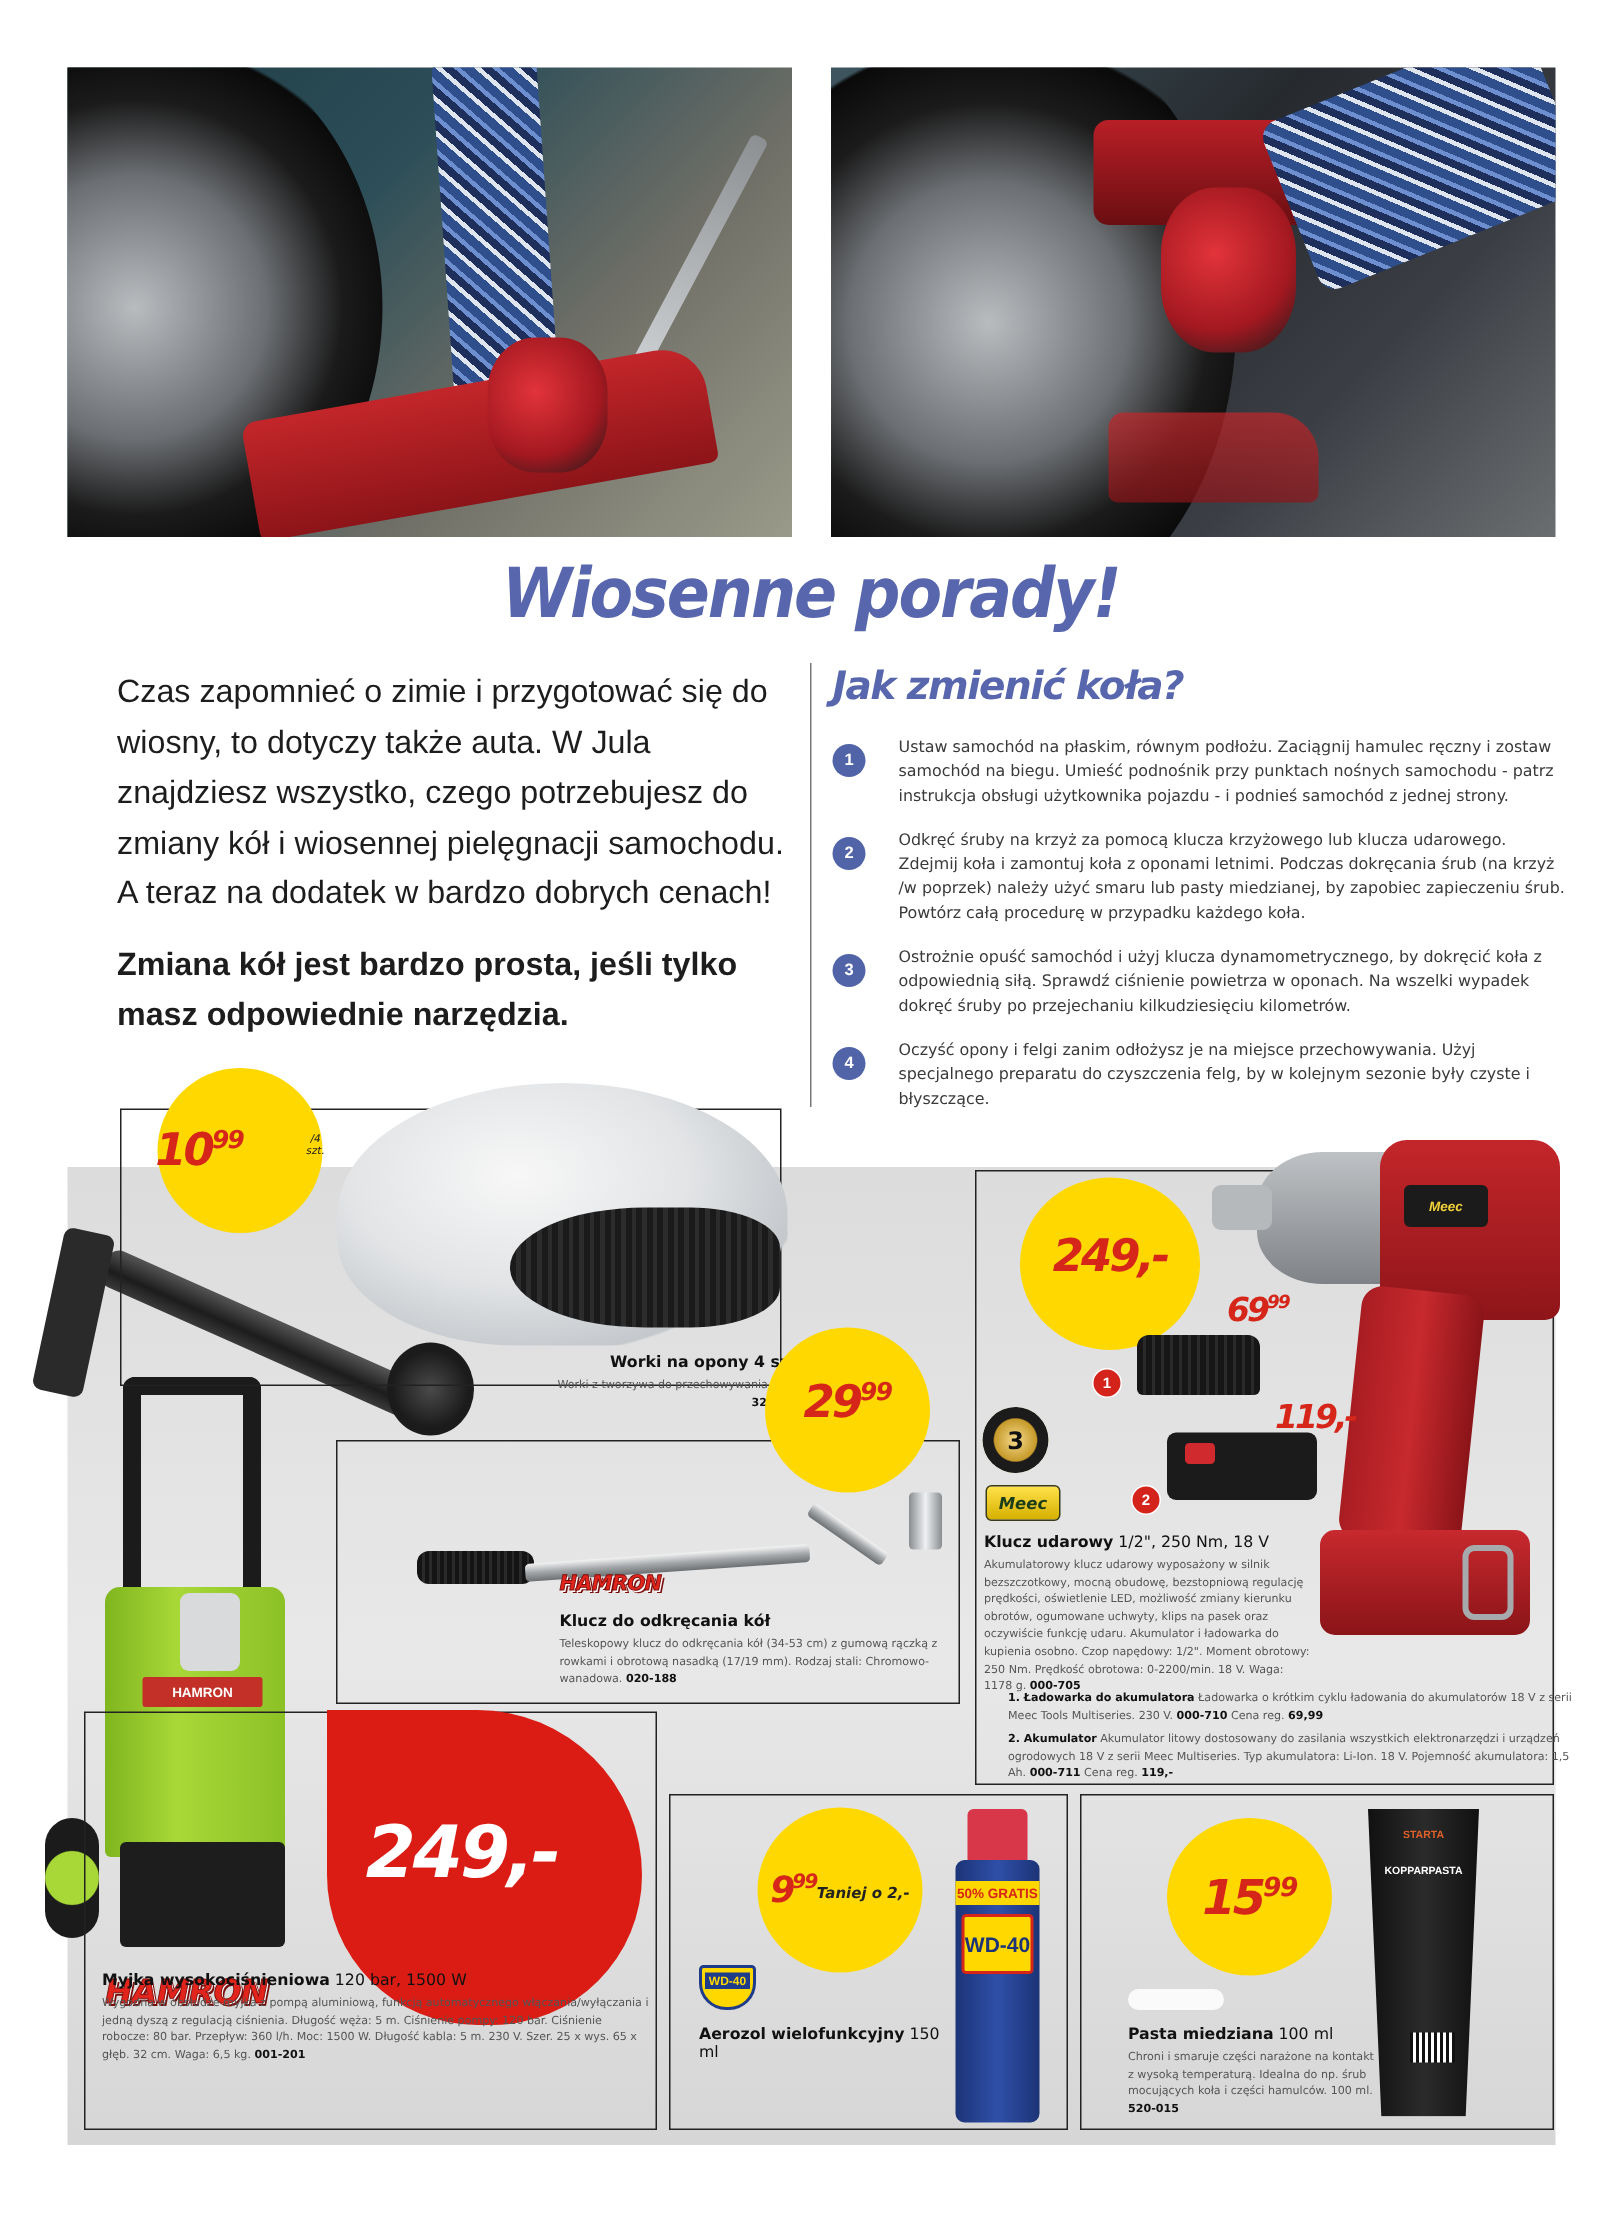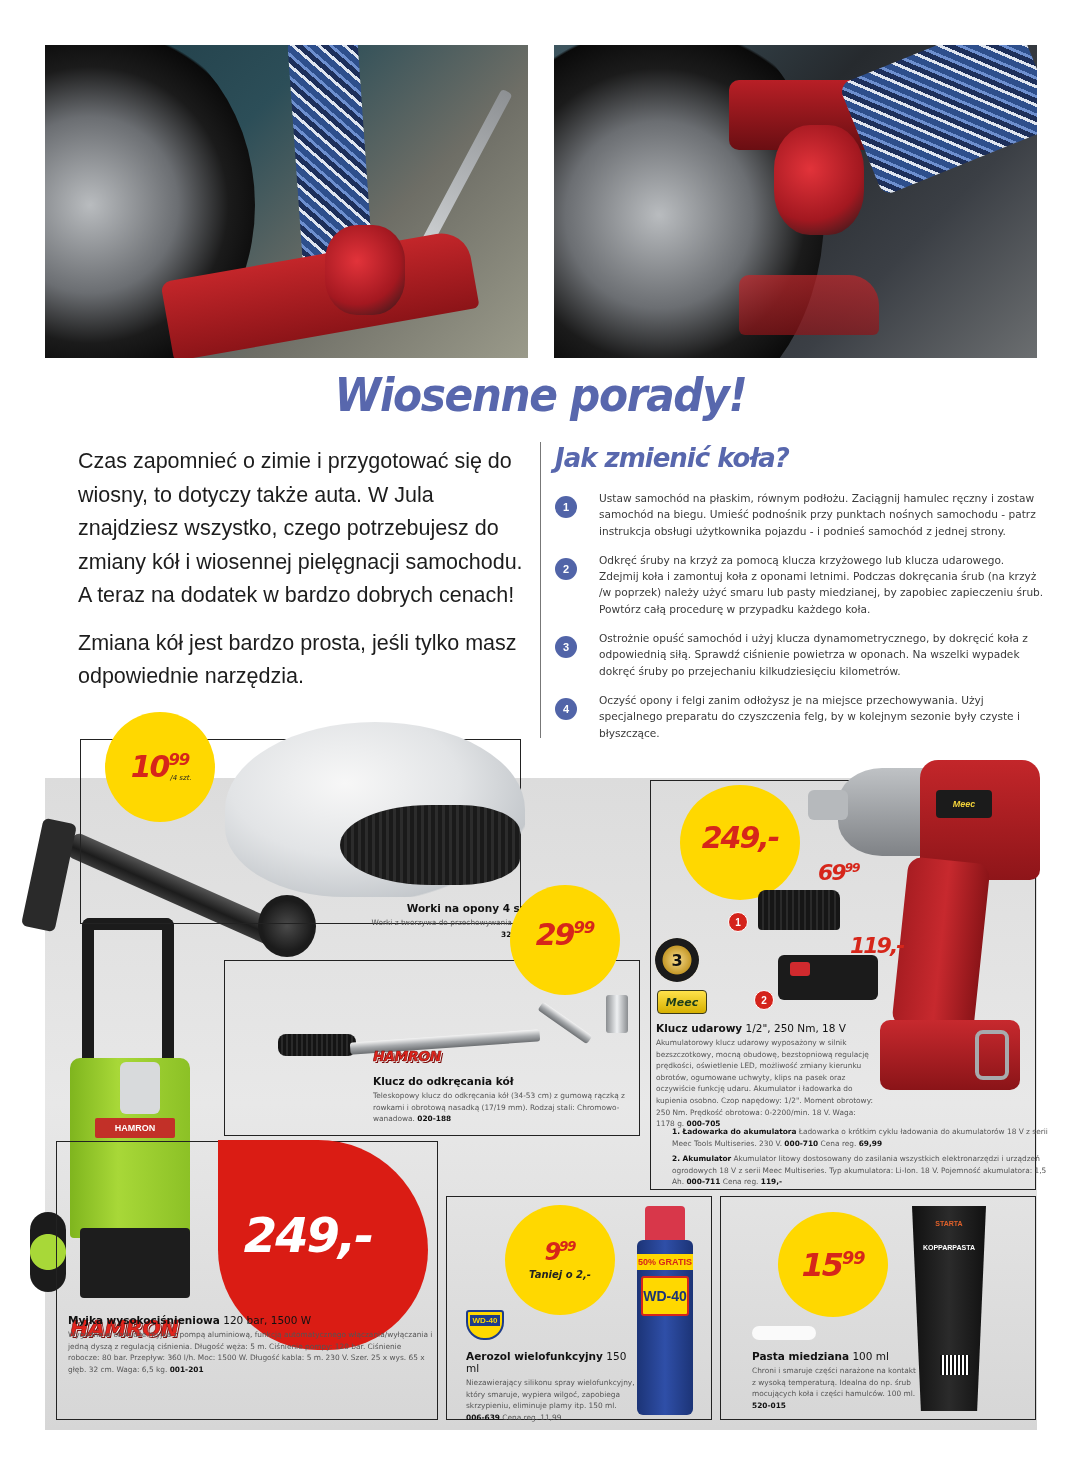--- a/index.html
+++ b/index.html
@@ -15,35 +15,35 @@
   .hero .sleeve { position: absolute; background: repeating-linear-gradient(45deg, #2e4f8c 0 6px, #dfe5ef 6px 9px, #1d2f5a 9px 14px, #6d8fcf 14px 17px); border-radius: 12px; }
   .hero .glove { position: absolute; background: radial-gradient(circle at 40% 40%, #e2333a 0%, #a31820 60%, #1b1b1b 100%); border-radius: 40%; }
   .hero .handle { position: absolute; background: linear-gradient(90deg, #cfd2d4, #8d9093); transform: rotate(28deg); border-radius: 4px; }
   .hero .wrenchbody { position: absolute; background: linear-gradient(180deg, #b81f26, #6a0e12); border-radius: 10px; }
 
   
   .headline { position: absolute; top: 368px; left: 0; width: 1081px; text-align: center; font-family: "DejaVu Sans", sans-serif; font-weight: bold; font-style: italic; font-size: 46px; color: #5867ad; letter-spacing: -1.5px; transform: scaleX(0.92); }
 
   
   .intro { position: absolute; left: 78px; top: 445px; width: 455px; font-family: "Liberation Sans", sans-serif; font-size: 21.5px; line-height: 33.5px; color: #1d1d1d; }
-  .intro p + p { margin-top: 14px; }
+  .intro p + p { margin-top: 14px; font-weight: bold; }
   .divider { position: absolute; left: 540px; top: 442px; width: 1px; height: 296px; background: #777; }
 
   
   .steps-title { position: absolute; left: 555px; top: 443px; font-family: "DejaVu Sans", sans-serif; font-weight: bold; font-style: italic; font-size: 26px; color: #5867ad; letter-spacing: -1px; }
   .steps { position: absolute; left: 555px; top: 490px; width: 490px; }
   .step { display: flex; align-items: flex-start; margin-bottom: 13px; }
   .step-num { flex: 0 0 22px; width: 22px; height: 22px; border-radius: 50%; background: #5164a8; color: #fff; font-size: 11px; font-weight: bold; display: flex; align-items: center; justify-content: center; margin-top: 6px; margin-right: 22px; }
   .step-text { font-family: "DejaVu Sans", sans-serif; font-size: 10.6px; line-height: 16.3px; color: #3a3a3a; }
 
   
   .product-bg { position: absolute; left: 45px; top: 778px; width: 992px; height: 652px; background: linear-gradient(180deg, #dcdcdc 0%, #e8e8e8 50%, #d6d6d6 100%); }
   .box { position: absolute; border: 1.5px solid #222; }
 
-  .bubble { position: absolute; border-radius: 50%; display: flex; align-items: center; justify-content: center; flex-direction: column; }
+  .bubble { position: absolute; border-radius: 50%; display: flex; align-items: center; justify-content: center; flex-direction: row; }
   .bubble.yellow { background: #ffd800; }
   .bubble.red { background: #da1c14; }
   .price { font-family: "DejaVu Sans", sans-serif; font-weight: bold; font-style: italic; color: #d6261a; letter-spacing: -2px; line-height: 1; white-space: nowrap; }
   .price sup { font-size: 0.55em; vertical-align: 0.7em; letter-spacing: -1px; }
   .price-note { font-family: "DejaVu Sans", sans-serif; font-style: italic; font-size: 7px; color: #222; text-align: center; }
   .saving { font-family: "DejaVu Sans", sans-serif; font-weight: bold; font-style: italic; font-size: 10px; color: #222; margin-top: 4px; }
 
   .pname { font-family: "DejaVu Sans", sans-serif; font-size: 10.5px; color: #111; }
   .pname b { font-weight: bold; }
   .pdesc { font-family: "DejaVu Sans", sans-serif; font-size: 7.4px; line-height: 11.6px; color: #555; margin-top: 3px; }
@@ -215,21 +215,20 @@
 </div>
 <div class="brand-wd40" style="left:466px;top:1310px;">
     <span>WD-40</span>
   </div>
 <div class="ill can-cap" style="left:645px;top:1206px;width:40px;height:34px;"></div>
 <div class="ill can" style="left:637px;top:1240px;width:56px;height:175px;"></div>
 <div class="ill can-band" style="left:637px;top:1254px;width:56px;height:16px;">50% GRATIS</div>
 <div class="ill can-label" style="left:641px;top:1276px;width:48px;height:40px;">WD-40</div>
 <div style="position:absolute;left:466px;top:1350px;width:170px;">
   <div class="pname"><b>Aerozol wielofunkcyjny</b><span> 150 ml</span></div>
-  <div class="pdesc"><span>Niezawierający silikonu spray wielofunkcyjny, który smaruje, wypiera wilgoć, zapobiega skrzypieniu, eliminuje plamy itp.  150 ml.</span><br><span class="pcode">006-639</span><span> Cena reg. </span><span>11,99</span></div>
 </div>
 
 <div class="box" style="left:720px;top:1196px;width:316px;height:224px;"></div>
 <div class="bubble yellow" style="left:778px;top:1212px;width:110px;height:105px;">
   <div class="price" style="font-size:32px;"><span>15</span><sup>99</sup></div>
 </div>
 <div class="ill tube" style="left:912px;top:1206px;width:74px;height:205px;"></div>
 <div class="tube-logo" style="left:915px;top:1220px;width:68px;color:#e0602a;">STARTA</div>
 <div class="tube-logo" style="left:915px;top:1244px;width:68px;">KOPPARPASTA</div>
 <div class="ill" style="left:940px;top:1355px;width:30px;height:20px;background:repeating-linear-gradient(90deg,#111 0 2px,#fff 2px 4px);"></div>

